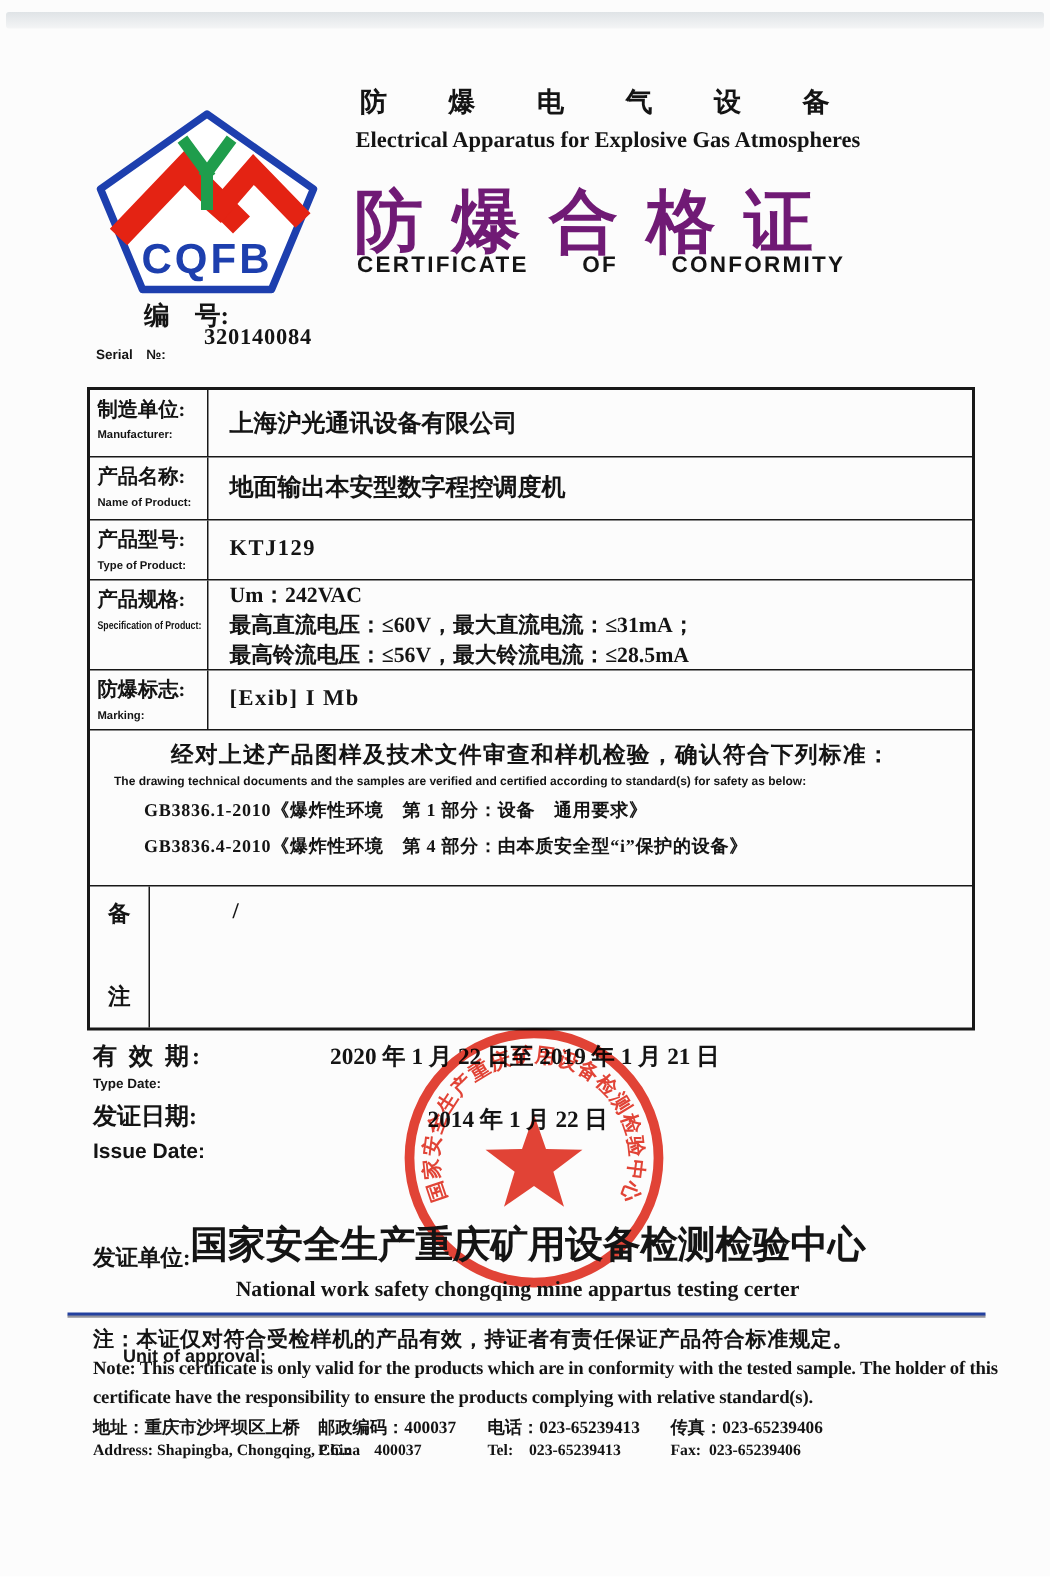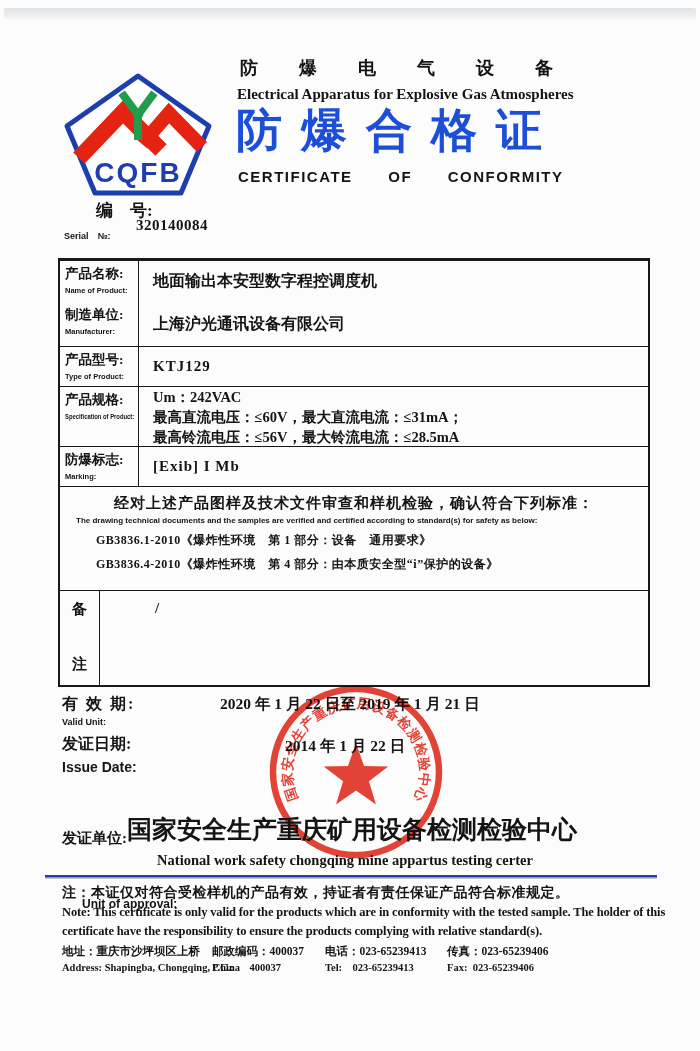--- a/index.html
+++ b/index.html
@@ -8,21 +8,21 @@
     font-family:"Liberation Serif", serif; color:#141414; overflow:hidden;
   }
   .abs { position:absolute; }
   .top-strip {
     position:absolute; top:8px; left:4px; right:4px; height:11px;
     background:linear-gradient(180deg,#dfe3e6,#f4f5f6); border-radius:2px;
   }
   
   .hdr-cn  { left:240px; top:56px;  font-size:18px; font-weight:bold; letter-spacing:41px; white-space:nowrap; font-family:"Liberation Sans",sans-serif; }
   .hdr-en  { left:237px; top:86px;  font-size:15px; font-weight:bold; white-space:nowrap; }
-  .cert-cn { left:236px; top:100px; font-size:46px; font-weight:900; color:#1d4ed8; letter-spacing:19px; white-space:nowrap; font-family:"Liberation Sans",sans-serif; }
+  .cert-cn { left:236px; top:117px; font-size:46px; font-weight:900; color:#701a75; letter-spacing:19px; white-space:nowrap; font-family:"Liberation Sans",sans-serif; }
   .cert-en { left:238px; top:168px; font-size:15px; font-weight:bold; word-spacing:30px; letter-spacing:1.5px; white-space:nowrap; font-family:"Liberation Sans",sans-serif; }
   
   .serial-cn  { left:64px; top:199px; font-size:17px; font-weight:bold;margin-left:32px; }
   .serial-en  { left:64px; top:230px; font-size:9px;  font-weight:bold; font-family:"Liberation Sans",sans-serif; }
   .serial-val { left:136px; top:217px; font-size:15px; letter-spacing:0.5px; font-weight:bold; }
   
   .tbl { position:absolute; left:58px; top:258px; width:592px; border:2px solid #181818; box-sizing:border-box; background:transparent; }
   .trow { display:flex; border-top:1.6px solid #181818; box-sizing:border-box; }
   .trow.first { border-top:none; }
   .lbl { width:79px; flex:none; border-right:1.6px solid #181818; padding:4px 1px 2px 5px; box-sizing:border-box; }
@@ -79,33 +79,33 @@
   <div class="abs hdr-cn">防爆电气设备</div>
   <div class="abs hdr-en">Electrical Apparatus for Explosive Gas Atmospheres</div>
   <div class="abs cert-cn">防爆合格证</div>
   <div class="abs cert-en">CERTIFICATE OF CONFORMITY</div>
 
   <div class="abs serial-cn">编　号:</div>
   <div class="abs serial-en">Serial　№:</div>
   <div class="abs serial-val">320140084</div>
 
   <div class="tbl">
+    <div class="trow first h44">
+      <div class="lbl">
+        <div class="lbl-cn">制造单位:</div>
+        <div class="lbl-en">Manufacturer:</div>
+      </div>
+      <div class="val">上海沪光通讯设备有限公司</div>
+    </div>
     <div class="trow h42">
       <div class="lbl">
         <div class="lbl-cn">产品名称:</div>
         <div class="lbl-en">Name of Product:</div>
       </div>
       <div class="val">地面输出本安型数字程控调度机</div>
-    </div>
-    <div class="trow first h44">
-      <div class="lbl">
-        <div class="lbl-cn">制造单位:</div>
-        <div class="lbl-en">Manufacturer:</div>
-      </div>
-      <div class="val">上海沪光通讯设备有限公司</div>
     </div>
     <div class="trow h40">
       <div class="lbl">
         <div class="lbl-cn">产品型号:</div>
         <div class="lbl-en">Type of Product:</div>
       </div>
       <div class="val mono">KTJ129</div>
     </div>
     <div class="trow h60">
       <div class="lbl">
@@ -135,21 +135,21 @@
       <div class="rlbl">
         <span>备</span>
         <span>注</span>
       </div>
       <div class="rval">/</div>
     </div>
   </div>
 
   <div class="abs vd-lbl">有 效 期:</div>
   <div class="abs vd-val">2020 年 1 月 22 日至 2019 年 1 月 21 日</div>
-  <div class="abs vd-en">Valid Unit:</div>
+  <div class="abs vd-en">Type Date:</div>
   <div class="abs id-lbl">发证日期:</div>
   <div class="abs id-val">2014 年 1 月 22 日</div>
   <div class="abs id-en">Issue Date:</div>
 
   <svg class="abs stamp" width="180" height="180" viewBox="0 0 180 180">
     <defs>
       <path id="ringPath" d="M 32,117 A 64,64 0 1 1 148,117" fill="none"></path>
     </defs>
     <circle cx="90" cy="90" r="83" fill="none" stroke="#e02818" stroke-width="6.5"></circle>
     <text font-family="Liberation Sans, sans-serif" font-size="13.5" font-weight="bold" fill="#e02818" letter-spacing="0.8">

